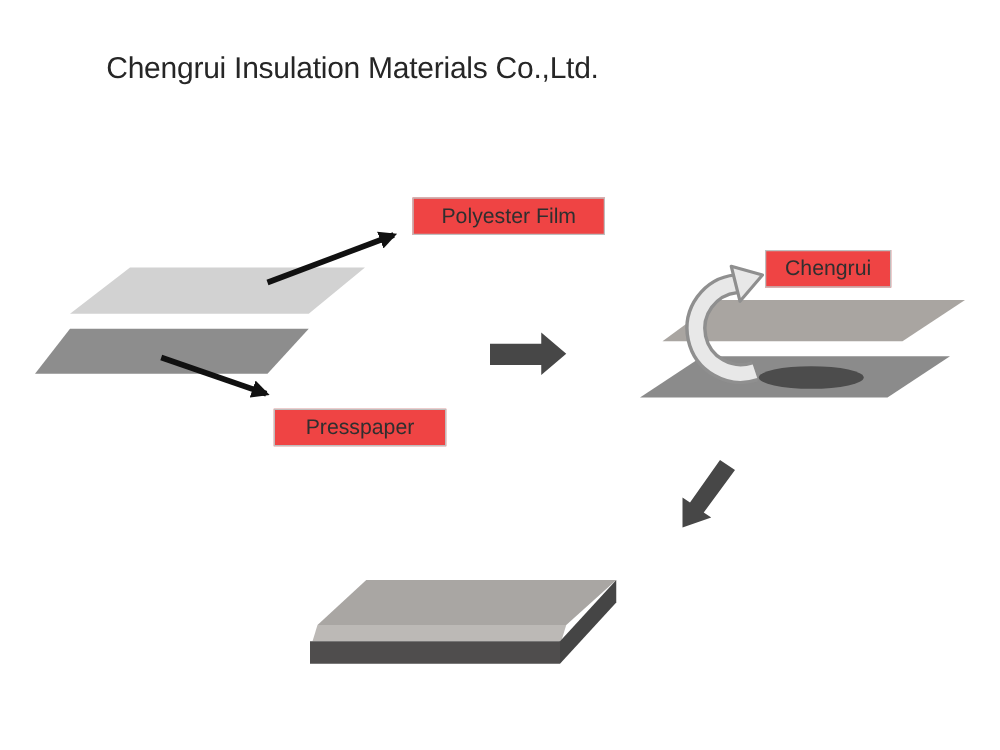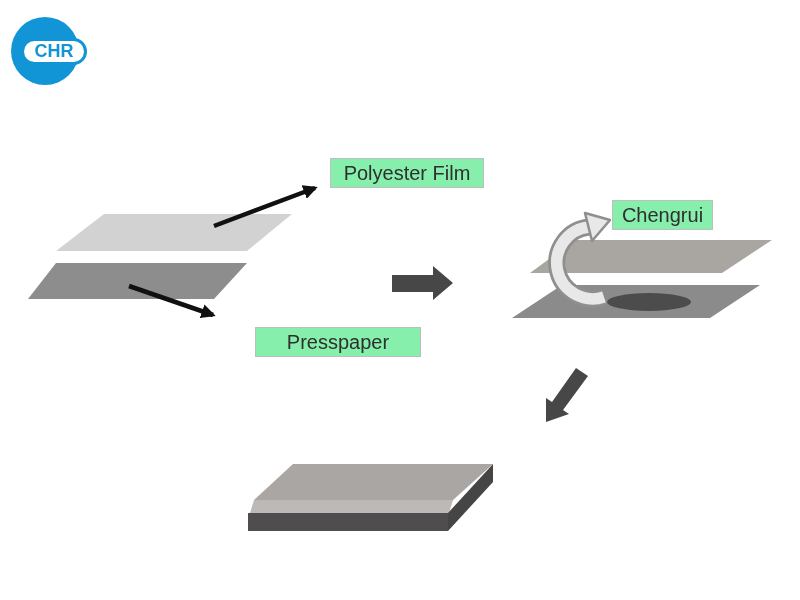--- a/index.html
+++ b/index.html
@@ -13,34 +13,32 @@
   .logo-pill{position:absolute;left:10px;top:21px;height:21px;min-width:56px;
         background:#ffffff;border:3px solid #1295d6;border-radius:14px;
         display:flex;align-items:center;justify-content:center;
         color:#1295d6;font-weight:bold;font-size:18px;letter-spacing:0px;
         padding:0 2px;}
   .company-name{position:absolute;left:85px;top:41px;
         font-size:24px;letter-spacing:-0.2px;color:#262626;}
 
   
   .diagram-svg{position:absolute;left:0;top:0;}
-  .diagram-label{position:absolute;background:#86efac;color:#2f2f2f;
-        font-size:20px;display:flex;align-items:center;justify-content:center;
+  .diagram-label{position:absolute;background:#ef4444;color:#2f2f2f;
+        font-size:17px;display:flex;align-items:center;justify-content:center;
         border:1px solid #bebebe;box-sizing:border-box;}
   .label-polyester{left:330px;top:158px;width:154px;height:30px;}
-  .label-presspaper{left:219px;top:327px;width:166px;height:30px;margin-left:36px;}
+  .label-presspaper{left:219px;top:327px;width:138px;height:30px;}
   .label-adhesive{left:612px;top:200px;width:101px;height:30px;}
 </style>
 </head>
 <body>
 
 <div class="header">
-  <div class="logo">
-    <span class="logo-pill">CHR</span>
-  </div>
+  <div class="company-name">Chengrui Insulation Materials Co.,Ltd.</div>
 </div>
 
 <svg class="diagram-svg" width="800" height="600" viewBox="0 0 800 600">
   <defs>
     <marker id="ah" viewBox="0 0 10 10" refX="8" refY="5" markerWidth="3.2" markerHeight="3.2" orient="auto">
       <path d="M0,0 L10,5 L0,10 z" fill="#111111"></path>
     </marker>
   </defs>
 
   <polygon points="104,214 292,214 247,251 56,251" fill="#d2d2d2"></polygon>

